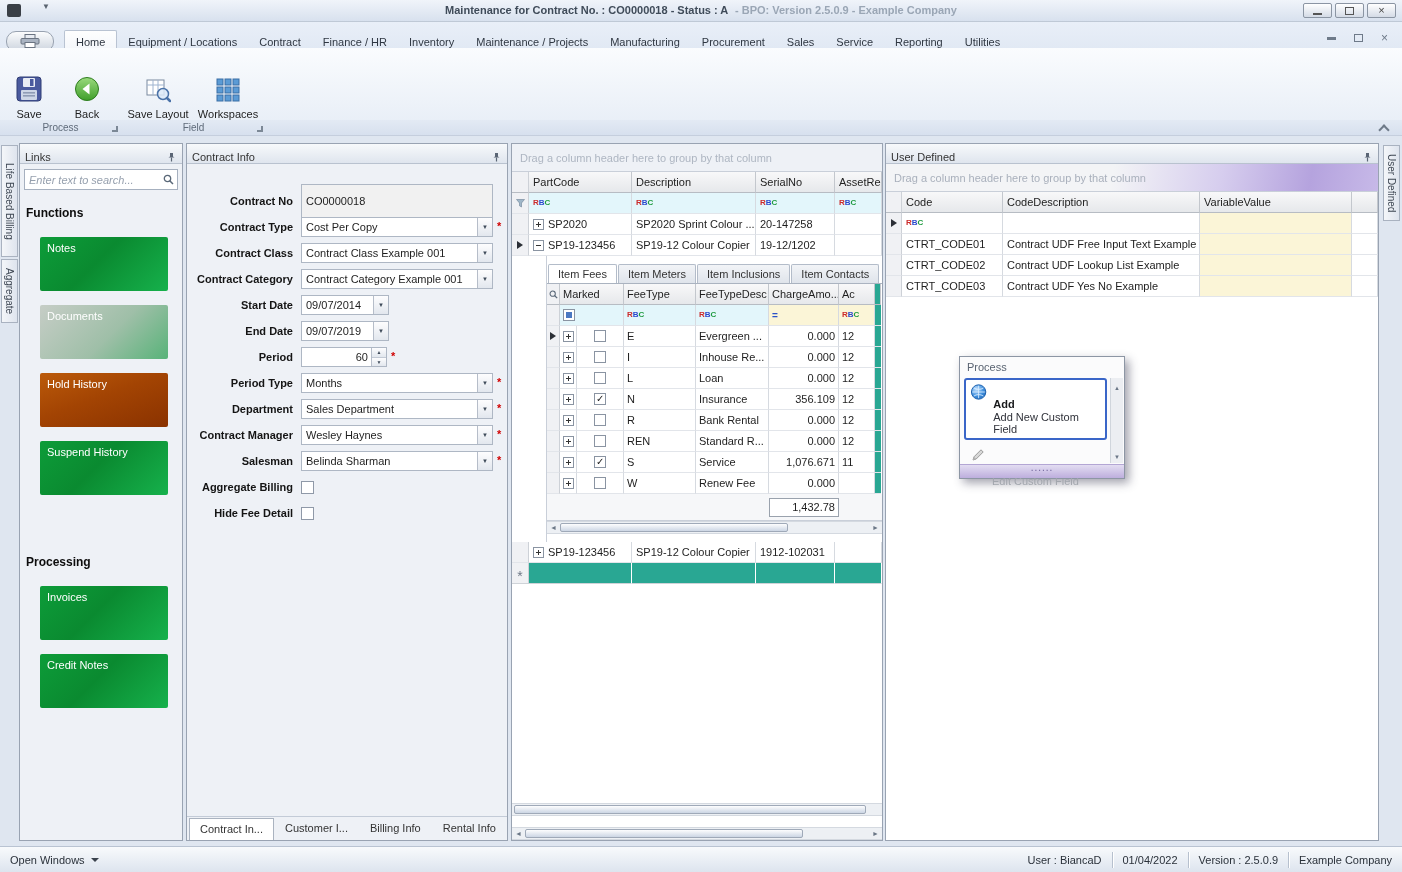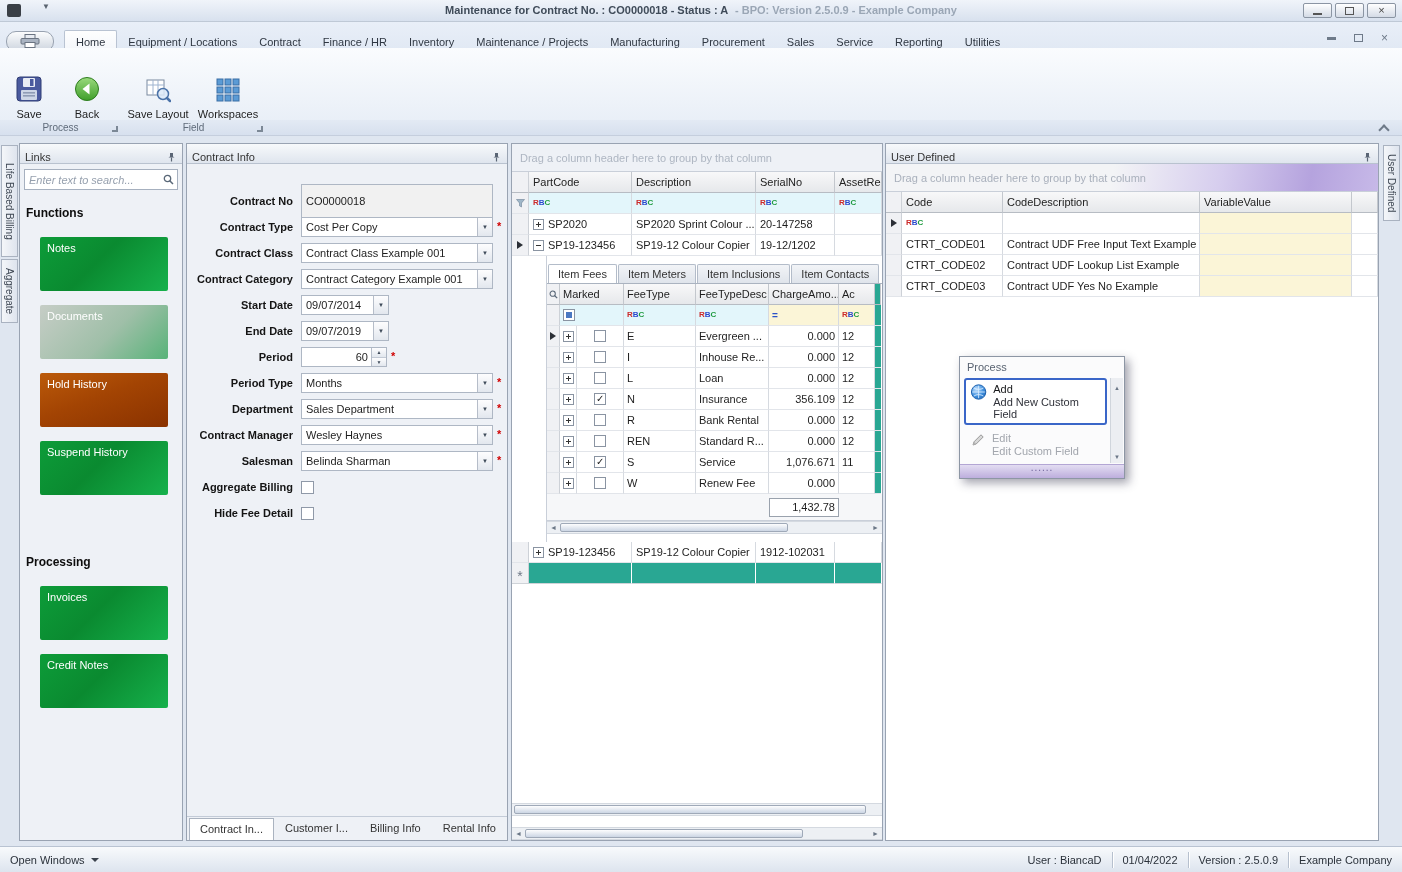--- a/index.html
+++ b/index.html
@@ -163,21 +163,21 @@
 .uc4{flex:1;}
 
 
 .popup{position:absolute;left:73px;top:212px;width:166px;height:123px;background:#fbfbfc;border:1px solid #8d96a4;box-shadow:4px 4px 9px rgba(50,50,75,0.45);z-index:20;}
 .pp-title{height:20px;display:flex;align-items:center;padding:0 7px;color:#5a6472;}
 .pp-scrollcol{position:absolute;right:1px;top:21px;bottom:15px;width:13px;background:#eceef2;border-left:1px solid #d0d5dc;display:flex;flex-direction:column;justify-content:space-between;align-items:center;padding:2px 0;}
 .pp-up::before{content:"▲";font-size:6px;color:#6a7686;}
 .pp-dn::before{content:"▼";font-size:6px;color:#6a7686;}
 .pp-item{display:flex;align-items:flex-start;gap:6px;margin:1px 17px 2px 4px;padding:3px 4px;border:2px solid transparent;border-radius:3px;}
 .pp-item.selected{border-color:#3a66c8;background:#fff;}
-.pp-label{font-weight:normal;color:#17181a;}
+.pp-label{font-weight:bold;color:#17181a;margin-top:15px;}
 .pp-desc{color:#30323a;margin-top:1px;}
 .pp-item.disabled .pp-label,.pp-item.disabled .pp-desc{color:#a2a6ad;}
 .pp-grip{position:absolute;left:0;right:0;bottom:0;height:14px;background:linear-gradient(#e3ddf2,#bdaedd);border-top:1px solid #b3a6d4;display:flex;align-items:center;justify-content:center;}
 .pp-grip::before{content:"......";color:#6f649a;font-size:10px;letter-spacing:1px;position:relative;top:-4px;}
 
 
 .statusbar{position:absolute;left:0;bottom:0;width:100%;height:26px;background:linear-gradient(#f8fafc,#dde4ee);border-top:1px solid #b9c3d2;display:flex;align-items:center;padding:0 10px;color:#2a313a;}
 .sb-open{display:flex;align-items:center;gap:6px;}
 .sb-caret{width:0;height:0;border-left:4px solid transparent;border-right:4px solid transparent;border-top:4px solid #3a424d;}
 .sb-right{margin-left:auto;display:flex;align-items:center;gap:10px;}

